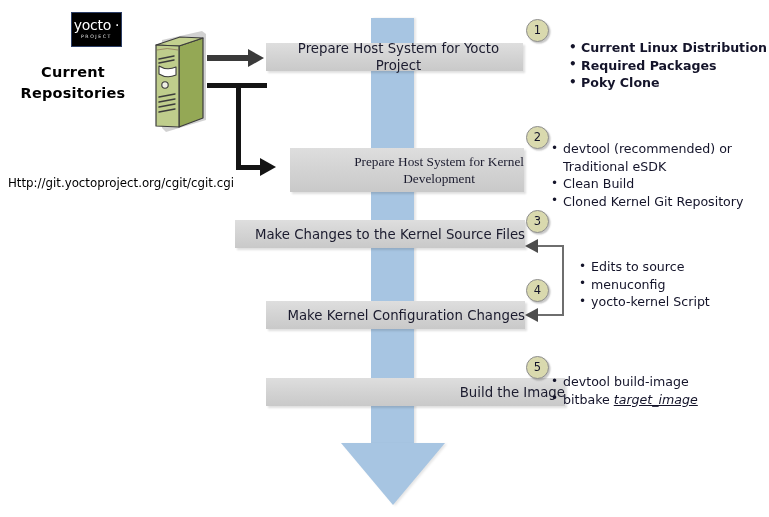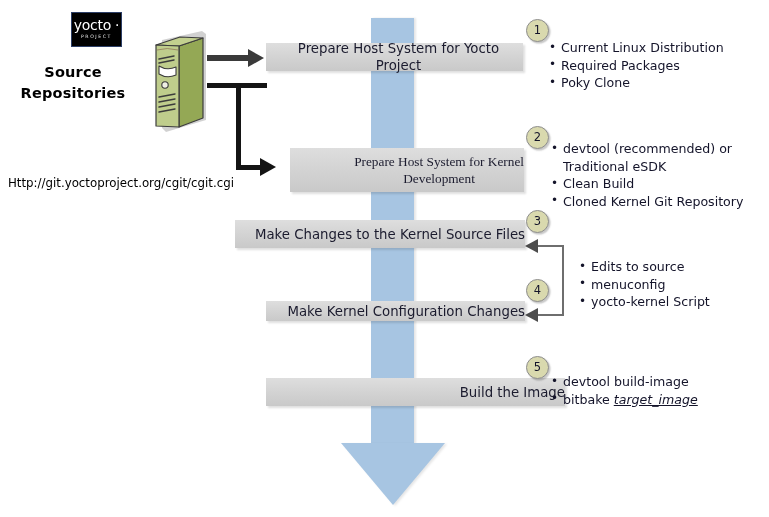--- a/index.html
+++ b/index.html
@@ -192,21 +192,21 @@
 
   <div class="blue-shaft"></div>
   <div class="blue-head"></div>
 
   <div class="yocto-logo">
     <div class="yocto-word">yocto ·</div>
     <div class="yocto-sub">PROJECT</div>
   </div>
 
   <div class="srclabel" style="left:14px; top:62px; width:118px;">
-    <div>Source</div>
+    <div>Current</div>
     <div>Repositories</div>
   </div>
 
   <div class="urllabel" style="left:8px; top:144px;margin-top:32px;">Http://git.yoctoproject.org/cgit/cgit.cgi</div>
 
   <div class="server">
     <svg width="78" height="110" viewBox="0 0 78 110">
 
       <path d="M30 12 L70 3 L74 6 L74 92 L34 104 L30 100 Z" fill="#000" opacity="0.18"></path>
 
@@ -245,21 +245,21 @@
   <div class="gry" style="left:537px; top:314px; width:27px; height:2px;"></div>
   <div class="gry-head-l" style="left:525px; top:239px;"></div>
   <div class="gry-head-l" style="left:525px; top:308px;"></div>
 
   <div class="pbox" style="left:266px; top:43px; width:257px; height:28px;">
     <div>
       <div>Prepare Host System for Yocto Project</div>
     </div>
   </div>
   <div class="numcircle" style="left:526px; top:19px;">1</div>
-  <div class="bullets" style="left:549px; top:39px;">
+  <div class="bullets" style="left:569px; top:39px;font-weight:bold;">
     <div class="bline dot">Current Linux Distribution</div>
     <div class="bline dot">Required Packages</div>
     <div class="bline dot">Poky Clone</div>
   </div>
 
   <div class="pbox" style="left:290px; top:148px; width:234px; height:44px;font-family:Liberation Serif, serif;">
     <div>
       <div>Prepare Host System for Kernel</div>
       <div>Development</div>
     </div>
@@ -278,21 +278,21 @@
     </div>
   </div>
   <div class="numcircle" style="left:526px; top:210px;">3</div>
 
   <div class="bullets" style="left:579px; top:258px;">
     <div class="bline dot">Edits to source</div>
     <div class="bline dot">menuconfig</div>
     <div class="bline dot">yocto-kernel Script</div>
   </div>
 
-  <div class="pbox" style="left:266px; top:301px; width:259px; height:20px;">
+  <div class="pbox" style="left:266px; top:301px; width:259px; height:28px;">
     <div>
       <div>Make Kernel Configuration Changes</div>
     </div>
   </div>
   <div class="numcircle" style="left:526px; top:279px;">4</div>
 
   <div class="pbox" style="left:266px; top:378px; width:299px; height:28px;">
     <div>
       <div>Build the Image</div>
     </div>

